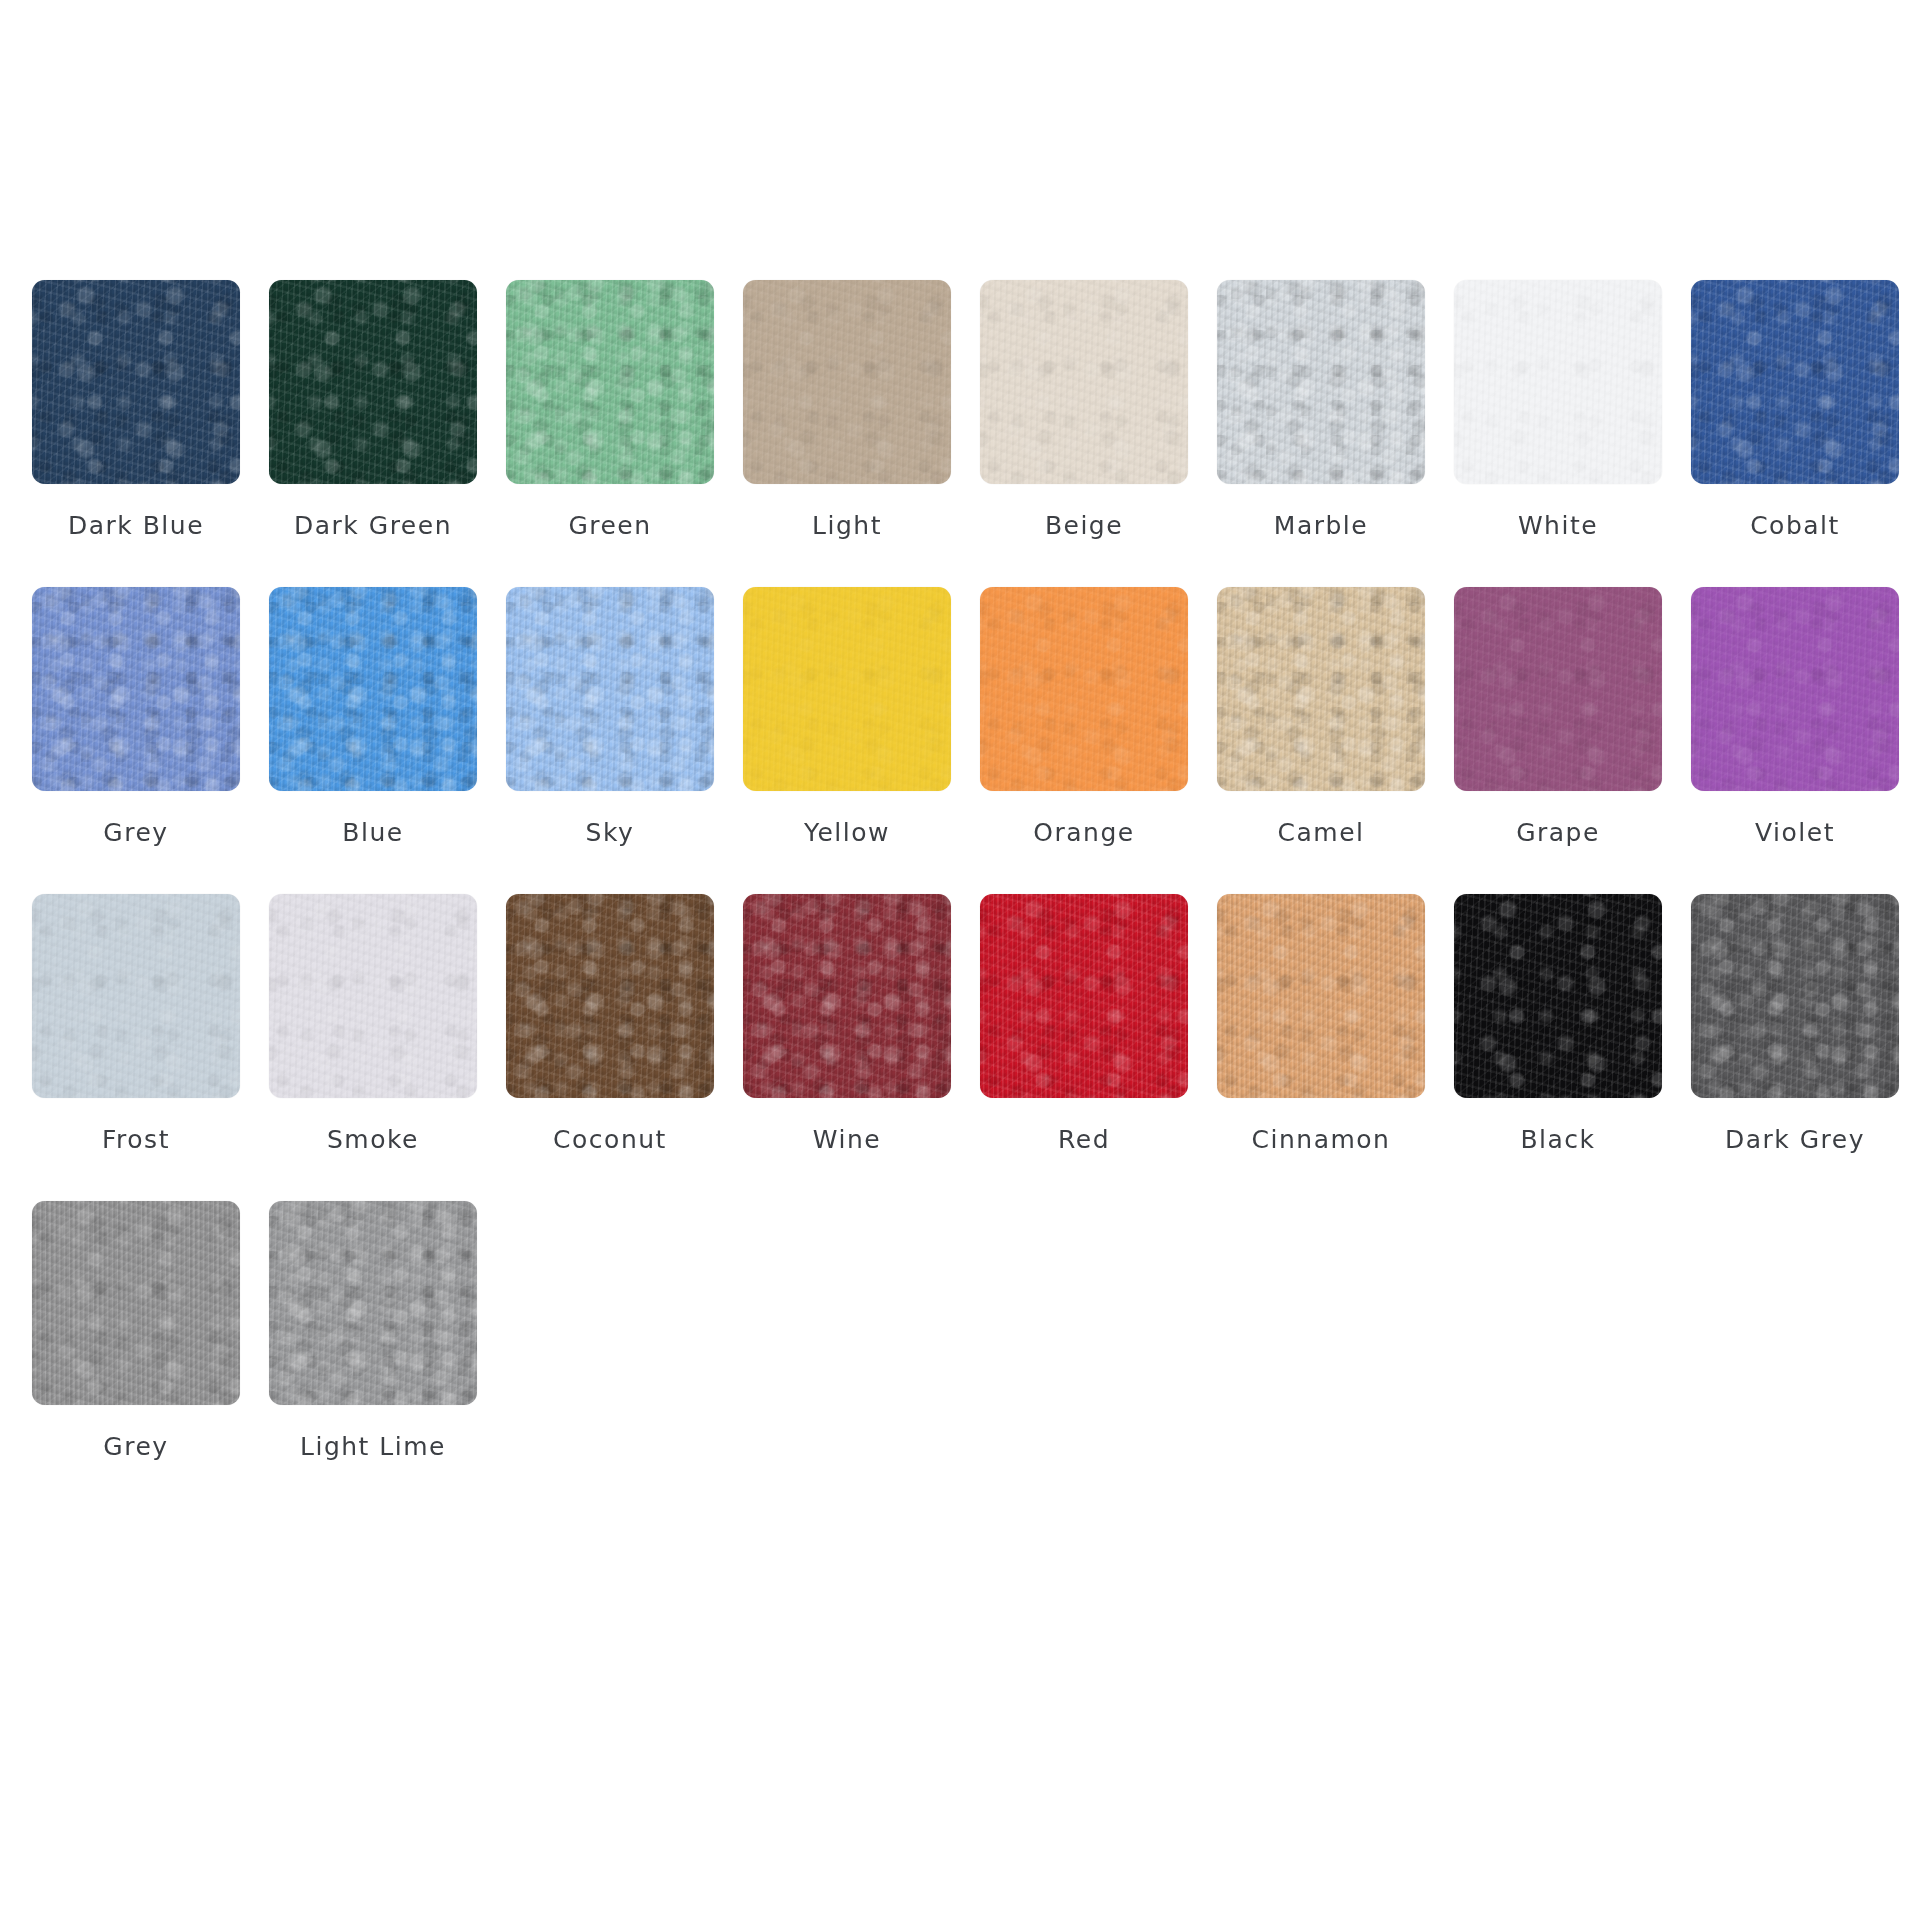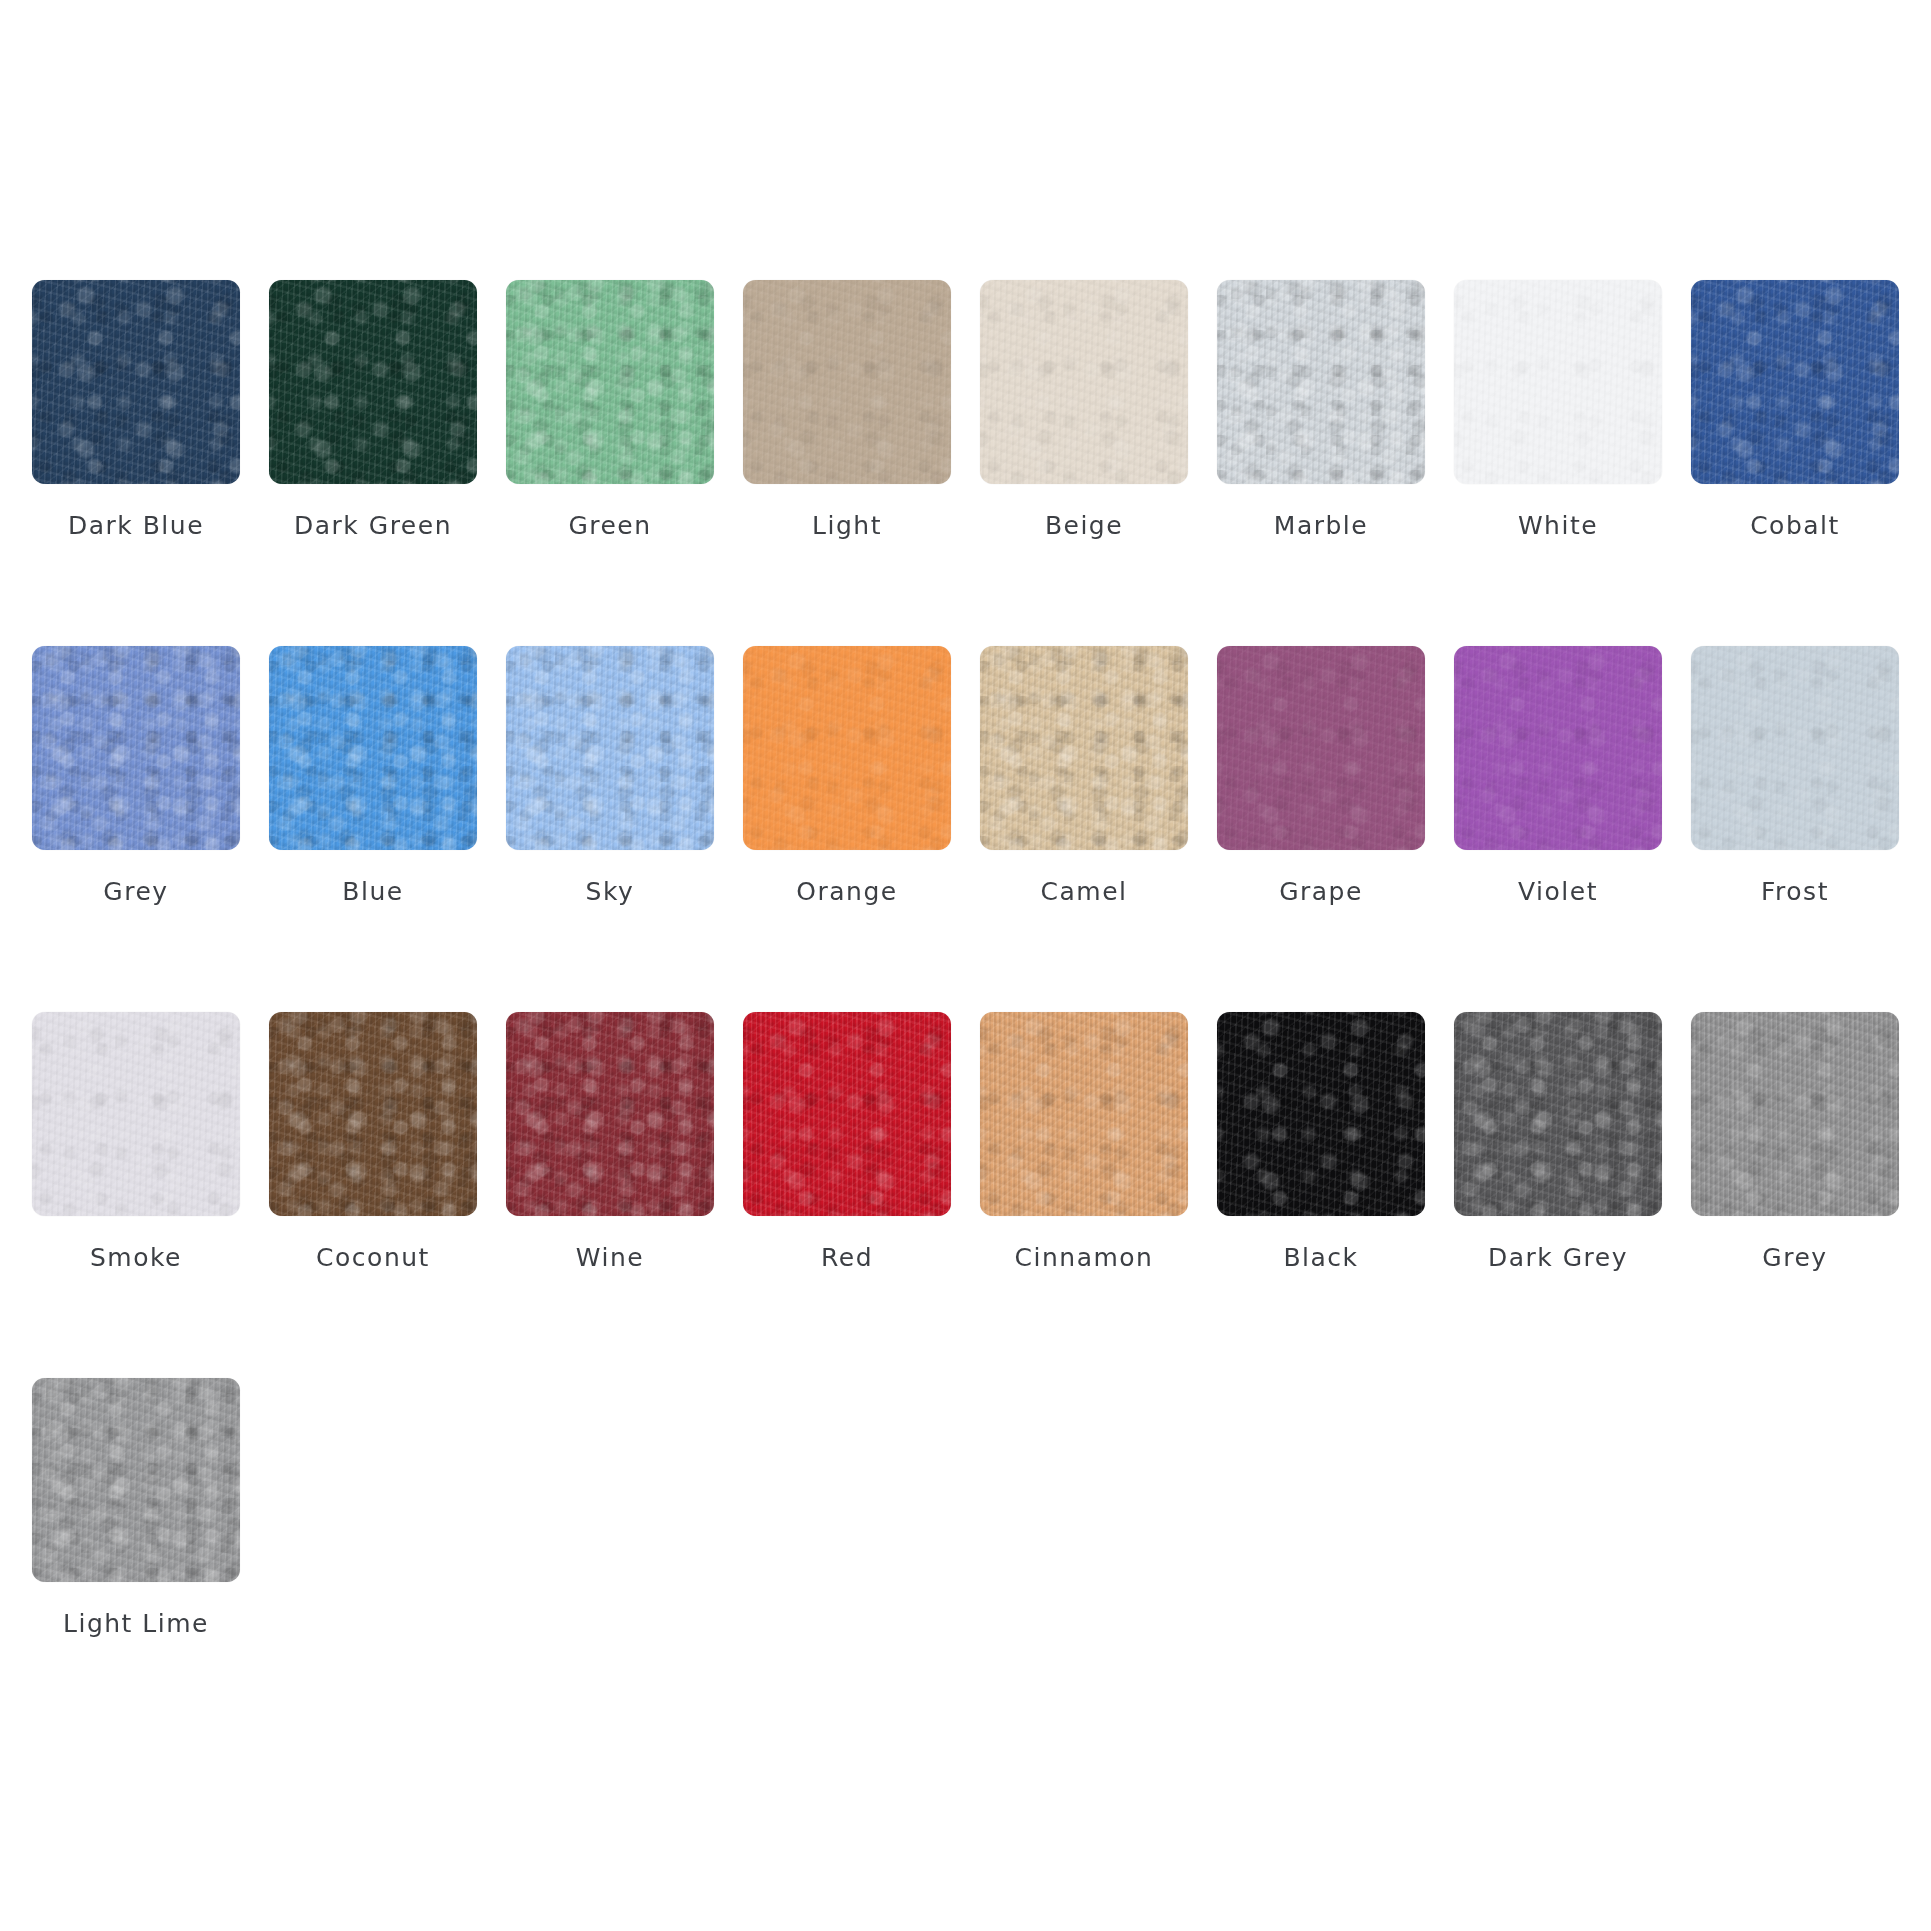--- a/index.html
+++ b/index.html
@@ -21,21 +21,21 @@
     top: 280px;
     width: 1873px;
     display: grid;
     grid-template-columns: repeat(8, 208px);
     column-gap: 29px;
     row-gap: 0px;
   }
 
   .swatch-cell {
     width: 208px;
-    height: 366px;
+    height: 307px;
     display: flex;
     flex-direction: column;
     align-items: center;
   }
 
   .swatch-chip {
     width: 208px;
     height: 204px;
     border-radius: 12.6px;
     position: relative;
@@ -234,20 +234,29 @@
     <div class="swatch-cell">
       <div class="swatch-chip tex-mottled" style="background-color: rgb(156, 194, 242);">
         <div class="tex-a"></div>
         <div class="tex-b"></div>
         <div class="tex-c"></div>
         <div class="tex-d"></div>
       </div>
       <div class="swatch-label">Sky</div>
     </div>
     <div class="swatch-cell">
+      <div class="swatch-chip tex-flat" style="background-color: rgb(242, 204, 51);">
+        <div class="tex-a"></div>
+        <div class="tex-b"></div>
+        <div class="tex-c"></div>
+        <div class="tex-d"></div>
+      </div>
+      <div class="swatch-label">Yellow</div>
+    </div>
+    <div class="swatch-cell">
       <div class="swatch-chip tex-soft" style="background-color: rgb(247, 151, 74);">
         <div class="tex-a"></div>
         <div class="tex-b"></div>
         <div class="tex-c"></div>
         <div class="tex-d"></div>
       </div>
       <div class="swatch-label">Orange</div>
     </div>
     <div class="swatch-cell">
       <div class="swatch-chip tex-mottled" style="background-color: rgb(220, 197, 162);">

